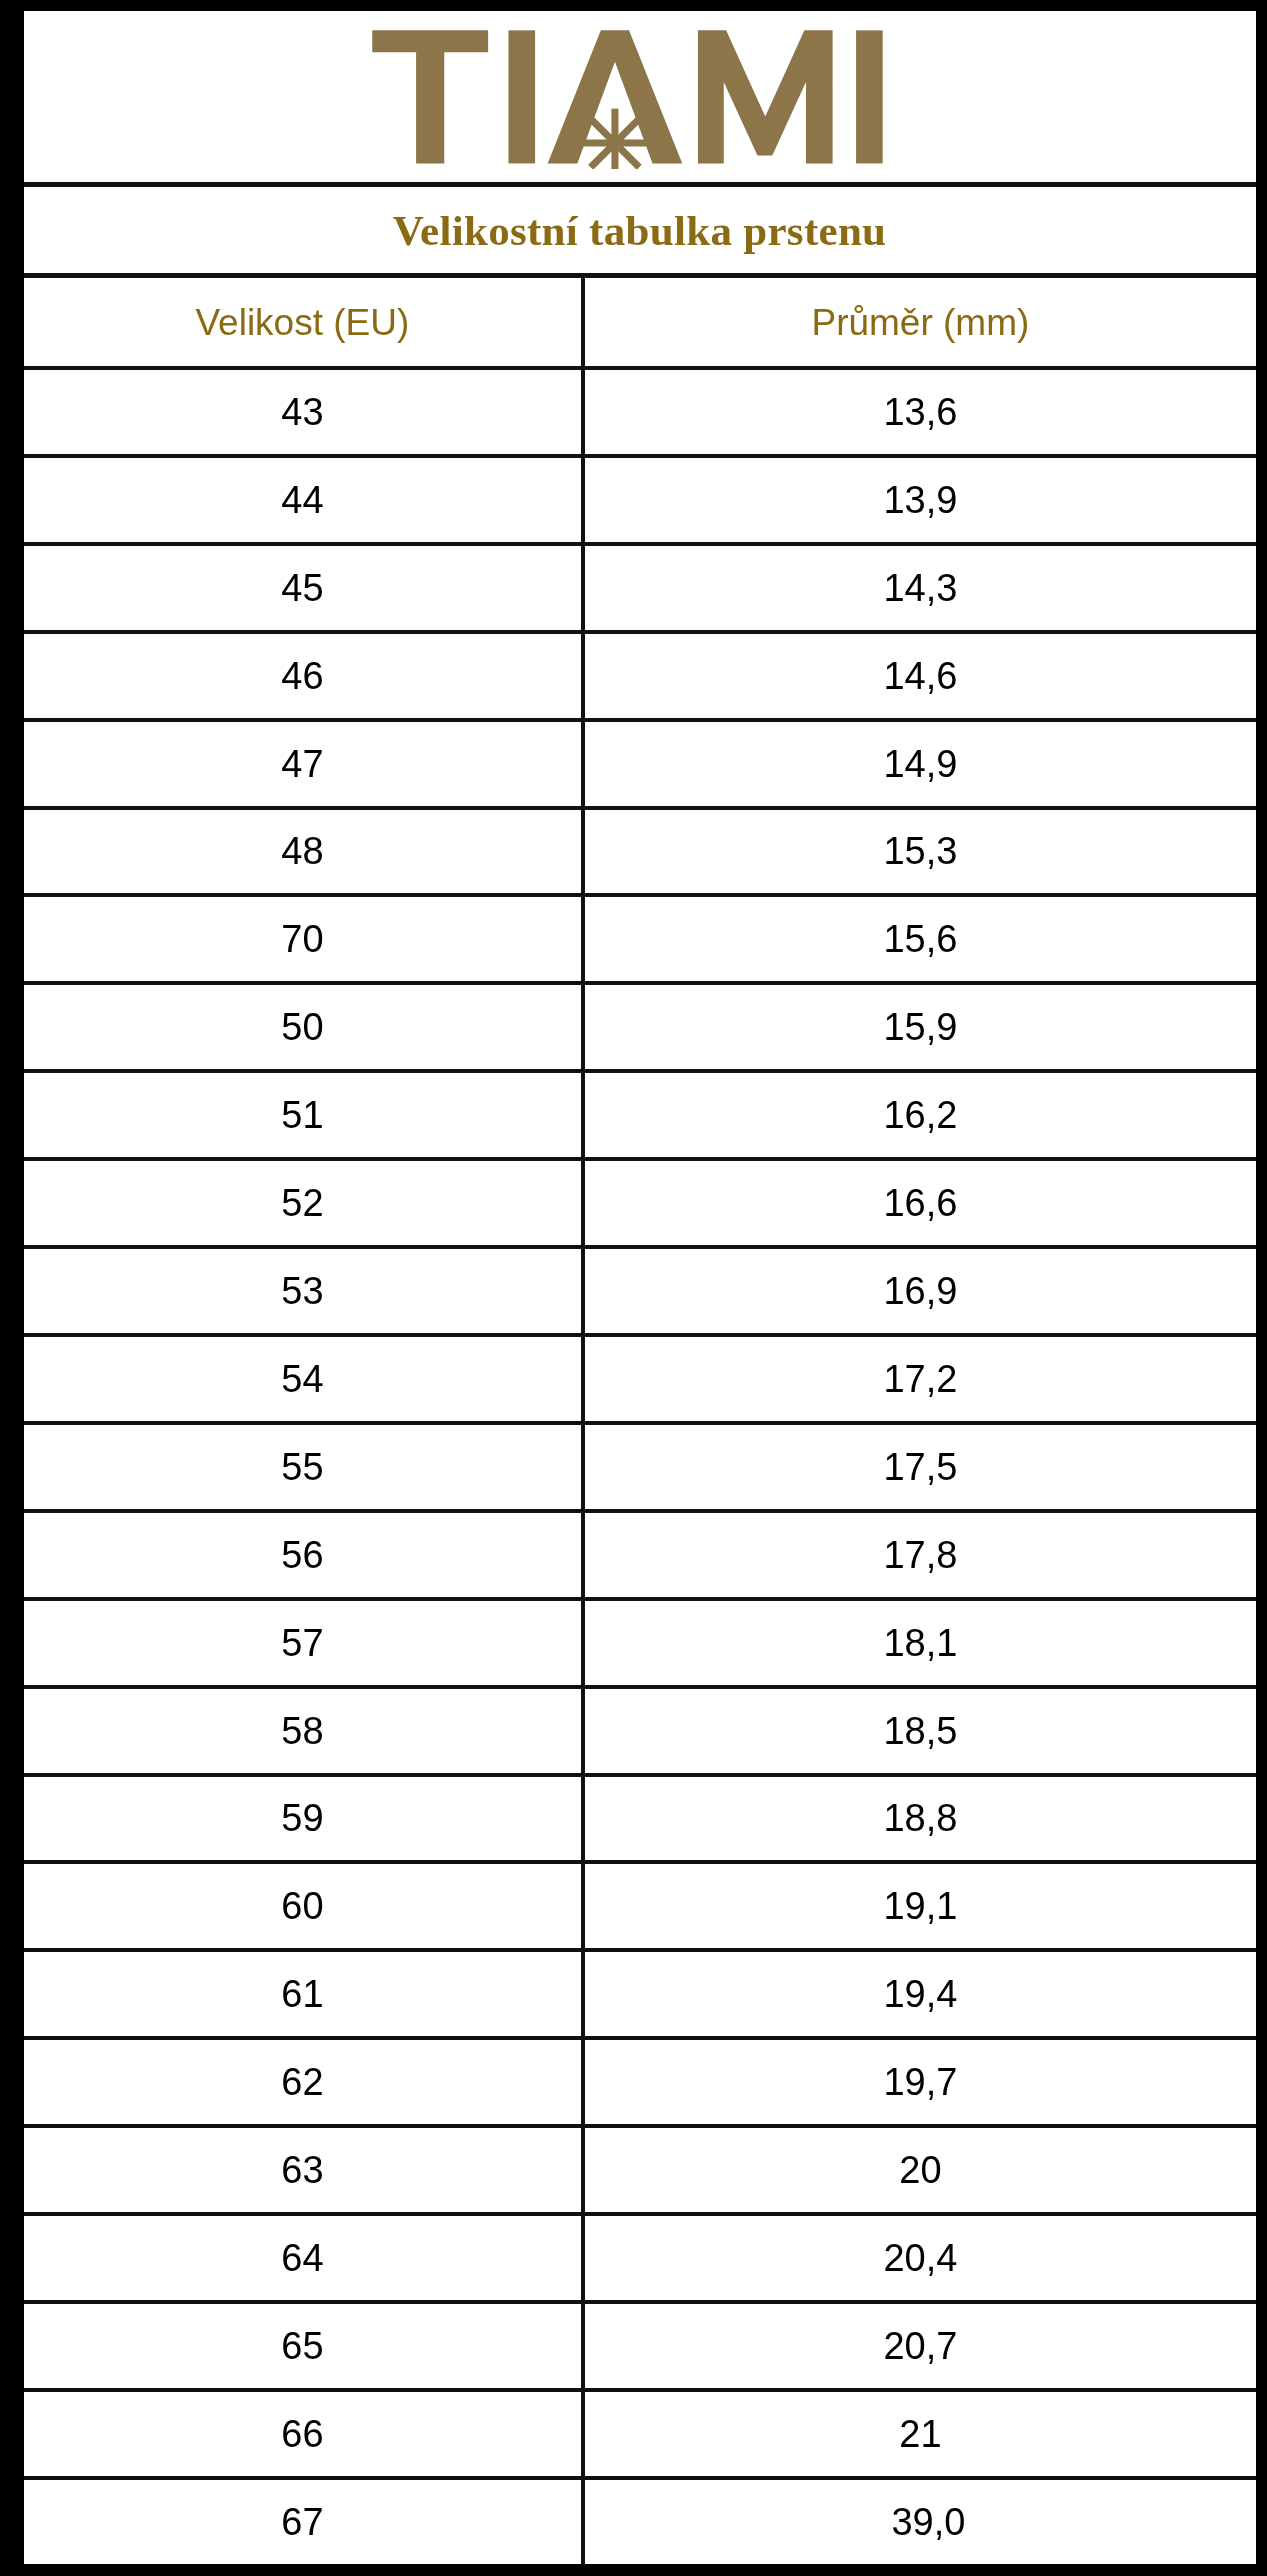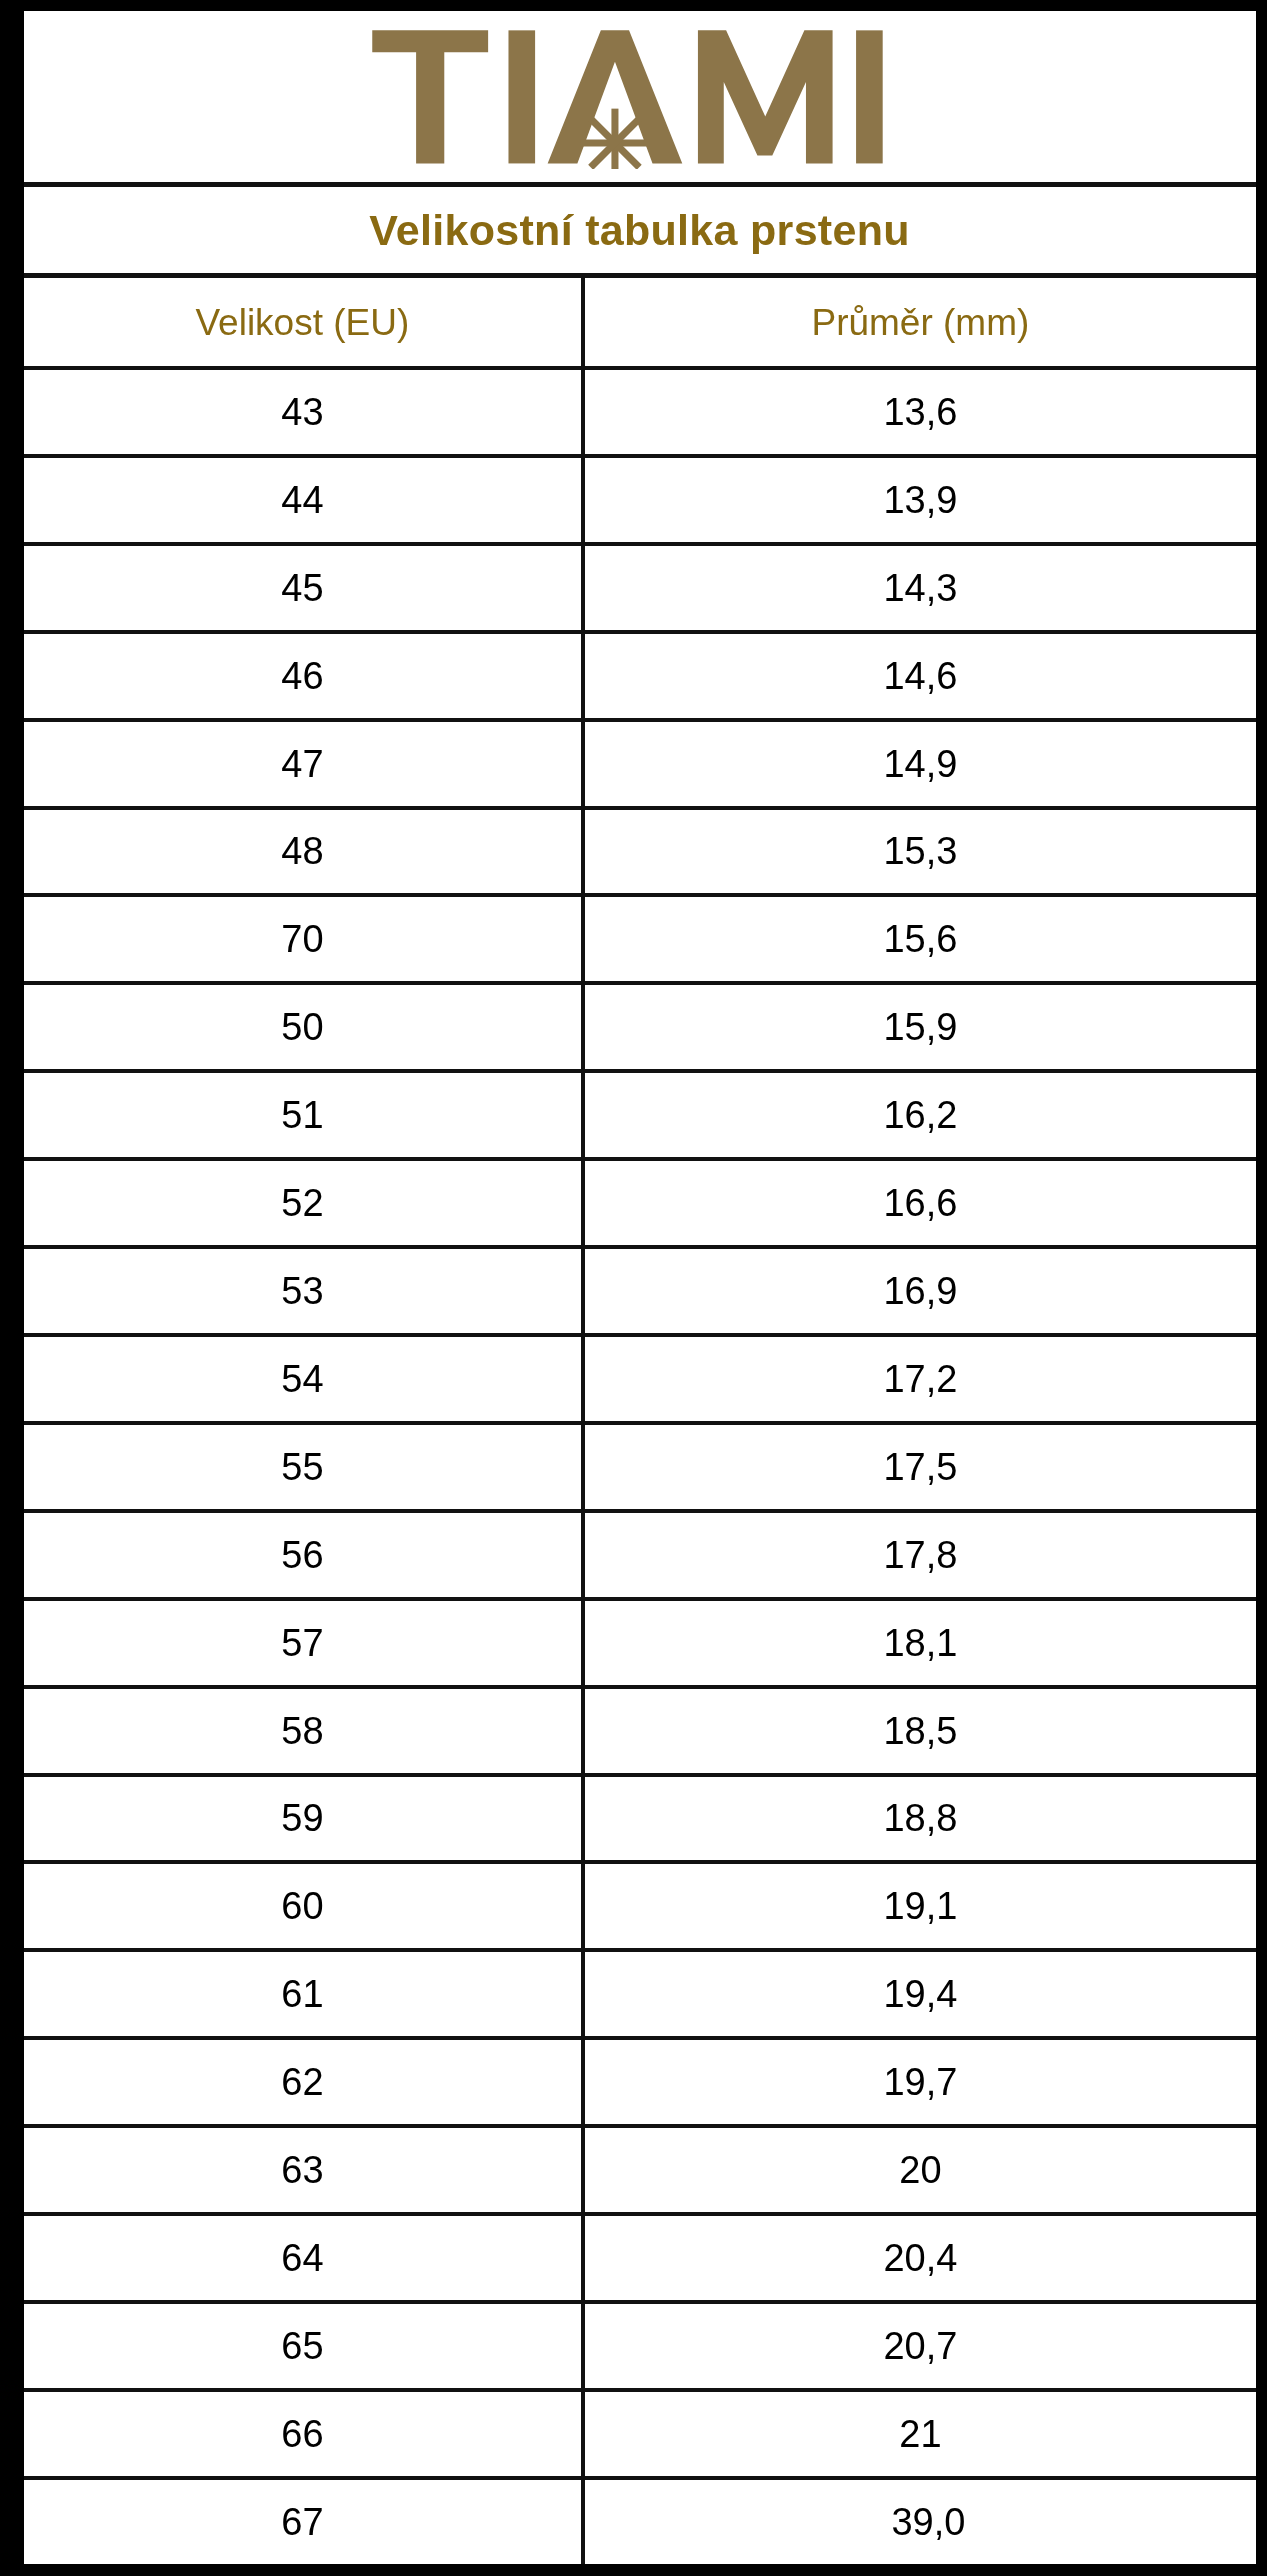--- a/index.html
+++ b/index.html
@@ -60,20 +60,21 @@
     justify-content: center;
     background: #ffffff;
   }
   .title-text {
     font-size: 43px;
     font-weight: bold;
     color: #8a6a12;
     letter-spacing: 0.3px;
     line-height: 1;
     white-space: nowrap;
+    font-family: Liberation Serif, serif;
   }
 
   
   .tbl {
     flex: 1 1 auto;
     display: flex;
     flex-direction: column;
     background: #ffffff;
   }
   .row {

